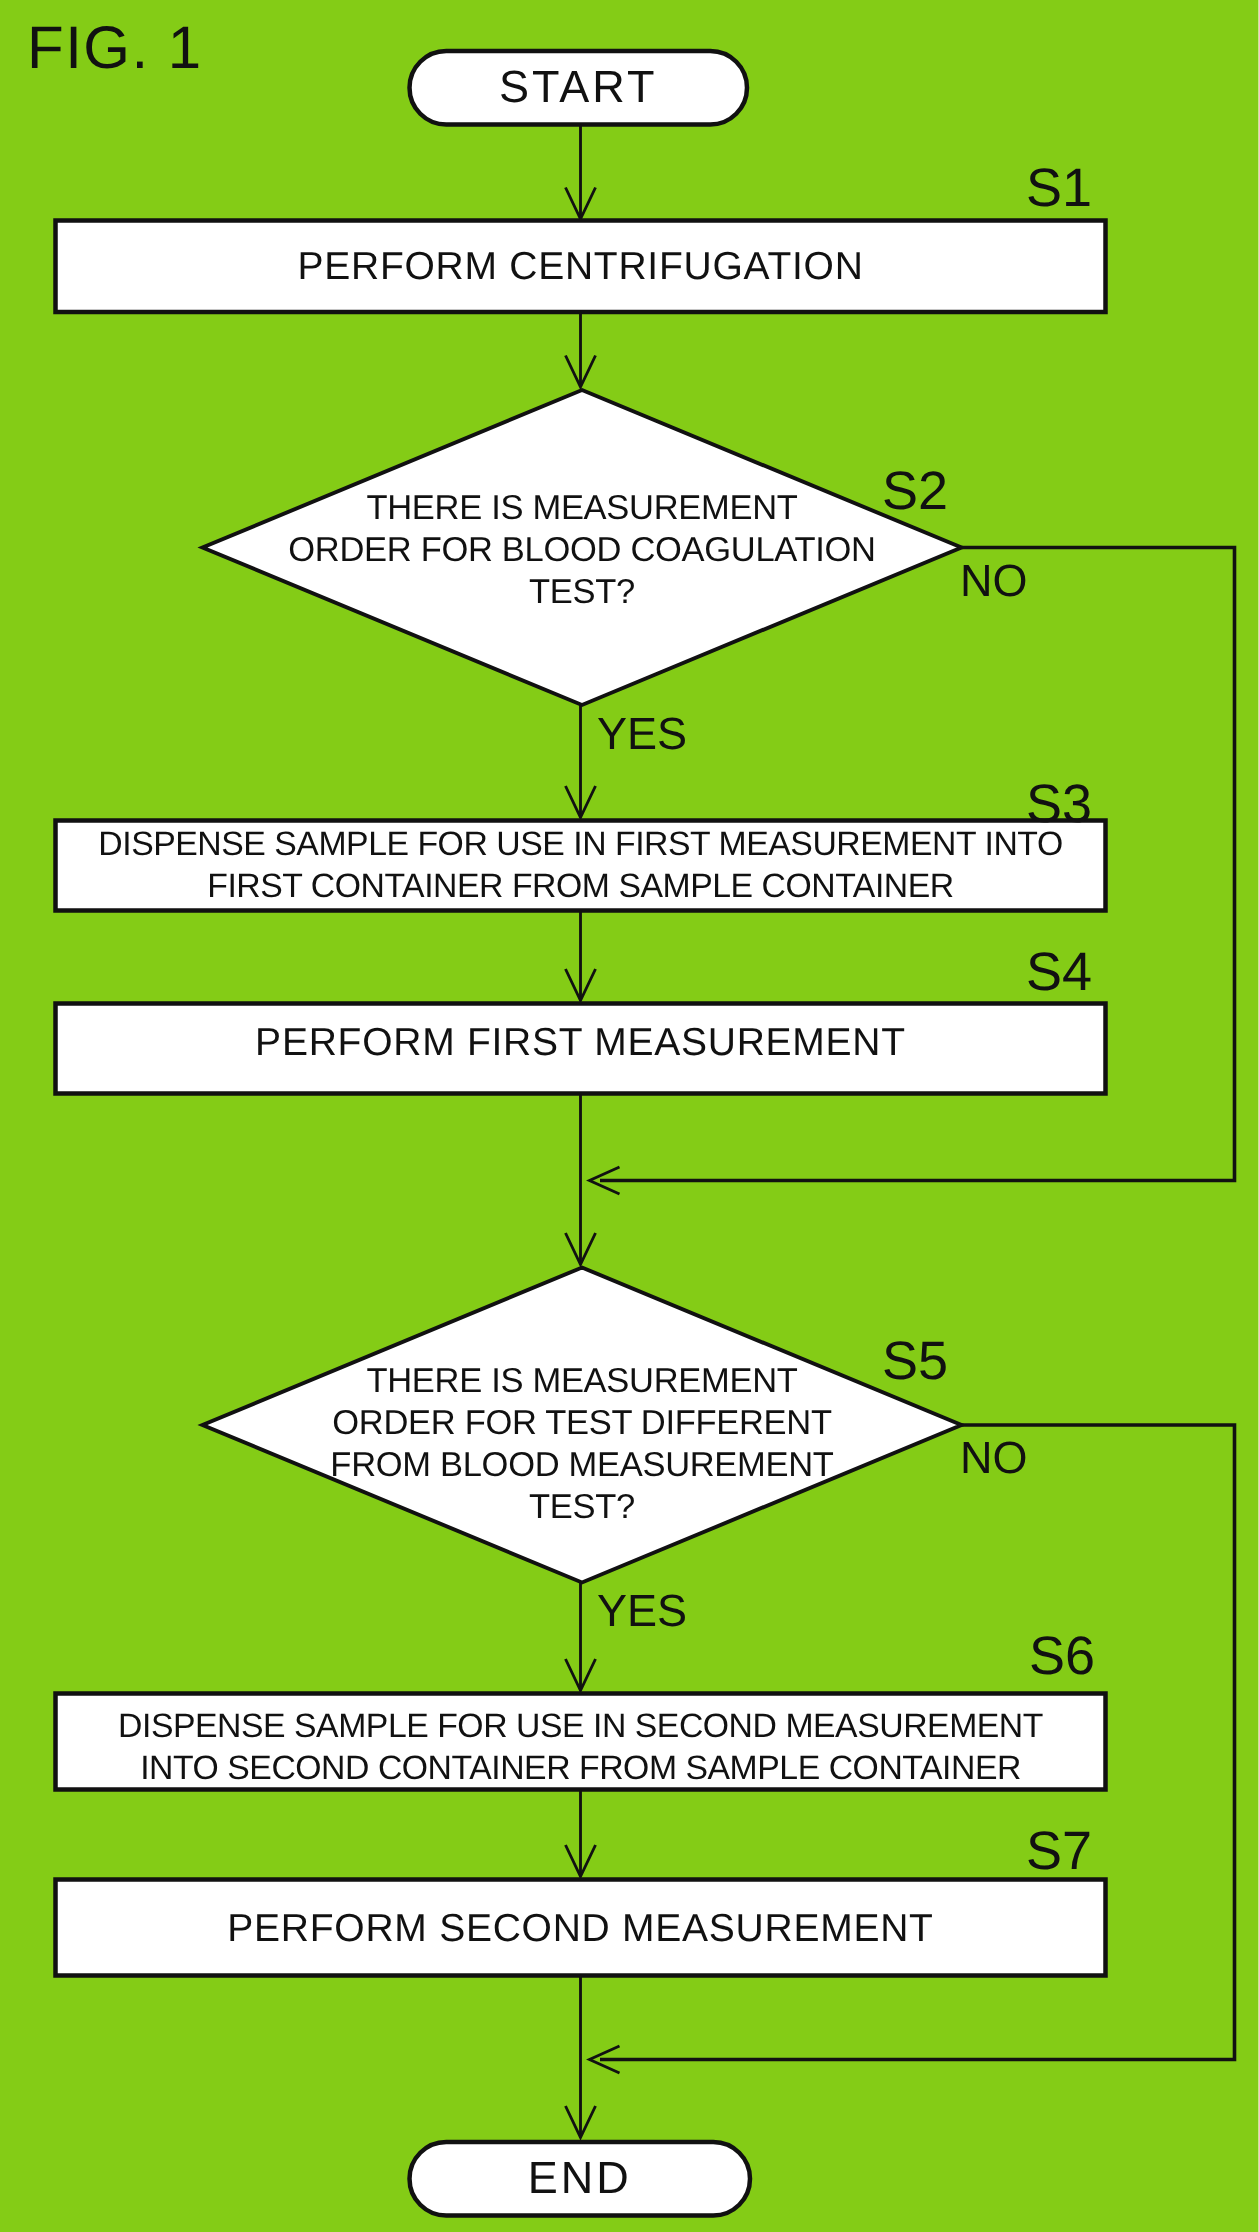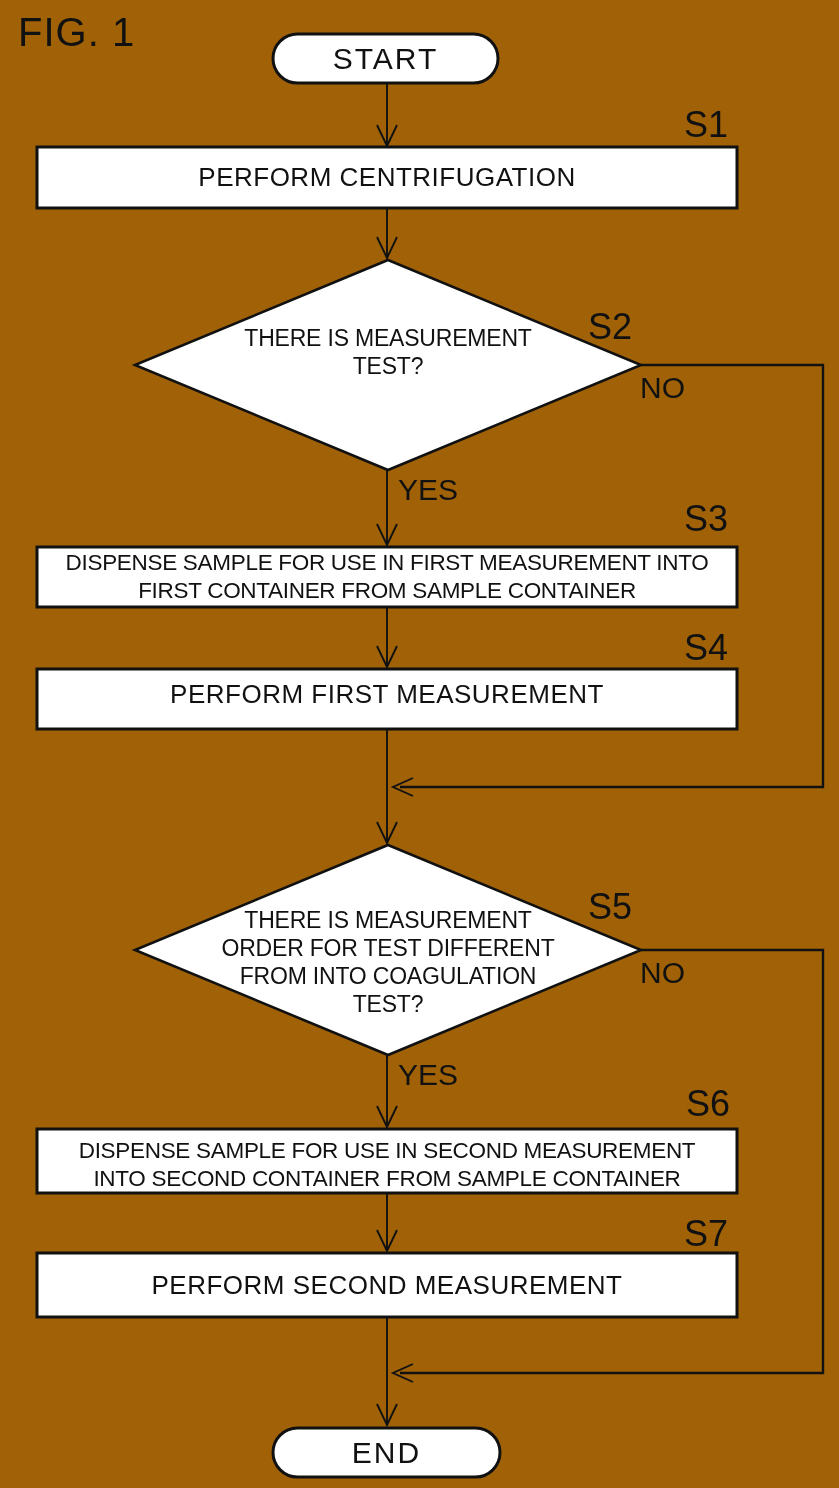--- a/index.html
+++ b/index.html
@@ -1,20 +1,20 @@
 <!DOCTYPE html>
 <html><head>
 <meta charset="utf-8">
 <style>
   html, body { margin: 0; padding: 0; background: #ffffff; }
   #page {
     position: relative;
     width: 839px;
     height: 1488px;
-    background: #a16207;
+    background: #84cc16;
     font-family: "Liberation Sans", sans-serif;
     color: #111111;
     overflow: hidden;
   }
   #diagram-svg { position: absolute; left: 0; top: 0; }
   .shape { fill: #ffffff; stroke: #111111; stroke-width: 3; }
   .diamond { fill: #ffffff; stroke: #111111; stroke-width: 2.6; }
   .conn { fill: none; stroke: #111111; stroke-width: 1.9; }
   .conn-thick { fill: none; stroke: #111111; stroke-width: 2.4; }
   .ah { fill: none; stroke: #111111; stroke-width: 1.9; }
@@ -94,39 +94,40 @@
   <div class="txt fig-label" style="left:18px; top:10px;">FIG. 1</div>
 
   <div class="txt term-text" style="left:273px; top:34px; width:225px; height:49px;">START</div>
 
   <div class="txt step-id" style="left:684px; top:104px;">S1</div>
   <div class="txt box-text single" style="left:37px; top:147px; width:700px; height:61px;">PERFORM CENTRIFUGATION</div>
 
   <div class="txt step-id" style="left:588px; top:306px;">S2</div>
   <div class="txt dec-block" style="left:140px; top:324px; width:496px;">
     <div>THERE IS MEASUREMENT</div>
+    <div>ORDER FOR BLOOD COAGULATION</div>
     <div>TEST?</div>
   </div>
   <div class="txt branch" style="left:640px; top:371px;">NO</div>
   <div class="txt branch" style="left:398px; top:473px;">YES</div>
 
-  <div class="txt step-id" style="left:684px; top:498px;">S3</div>
+  <div class="txt step-id" style="left:684px; top:515px;">S3</div>
   <div class="txt box-text multi" style="left:37px; top:547px; width:700px; height:60px;">
     <div>DISPENSE SAMPLE FOR USE IN FIRST MEASUREMENT INTO</div>
     <div>FIRST CONTAINER FROM SAMPLE CONTAINER</div>
   </div>
 
   <div class="txt step-id" style="left:684px; top:627px;">S4</div>
   <div class="txt box-text single" style="left:37px; top:669px; width:700px; height:51px;">PERFORM FIRST MEASUREMENT</div>
 
   <div class="txt step-id" style="left:588px; top:886px;text-align:center;">S5</div>
   <div class="txt dec-block" style="left:140px; top:906px; width:496px;">
     <div>THERE IS MEASUREMENT</div>
     <div>ORDER FOR TEST DIFFERENT</div>
-    <div>FROM INTO COAGULATION</div>
+    <div>FROM BLOOD MEASUREMENT</div>
     <div>TEST?</div>
   </div>
   <div class="txt branch" style="left:640px; top:956px;">NO</div>
   <div class="txt branch" style="left:398px; top:1058px;">YES</div>
 
   <div class="txt step-id" style="left:686px; top:1083px;">S6</div>
   <div class="txt box-text multi" style="left:37px; top:1129px; width:700px; height:64px;justify-content:flex-end;">
     <div>DISPENSE SAMPLE FOR USE IN SECOND MEASUREMENT</div>
     <div>INTO SECOND CONTAINER FROM SAMPLE CONTAINER</div>
   </div>

